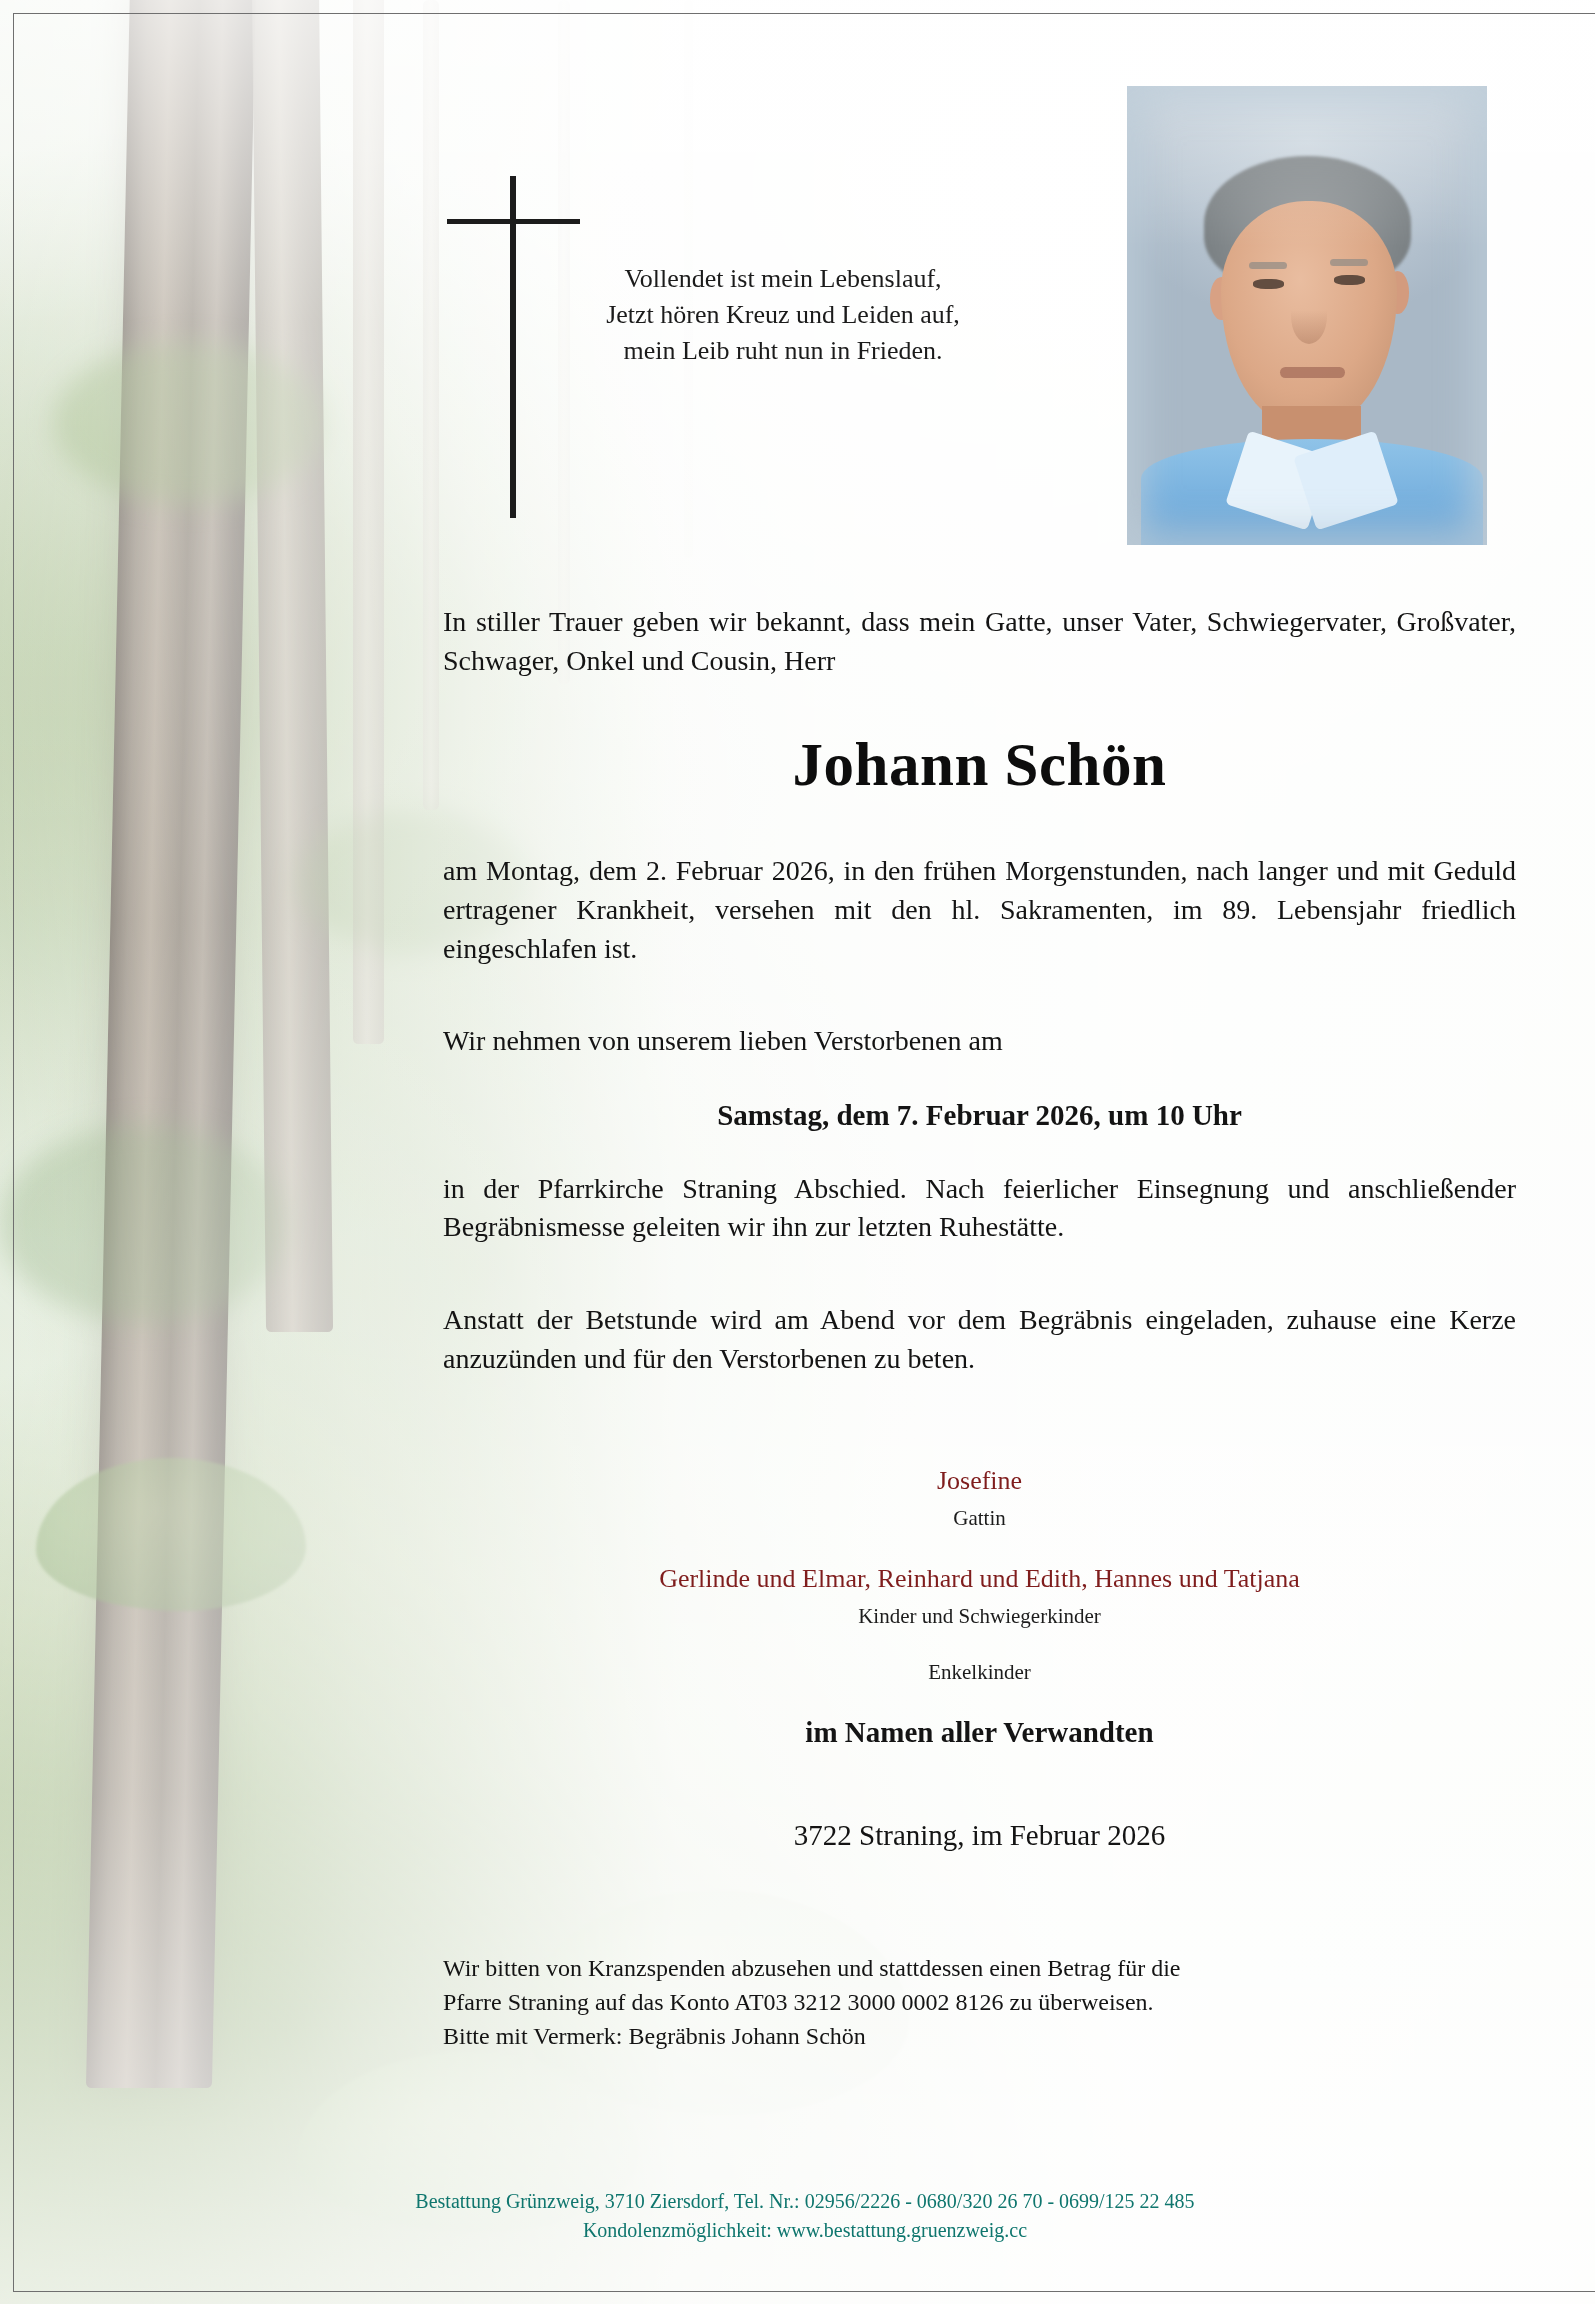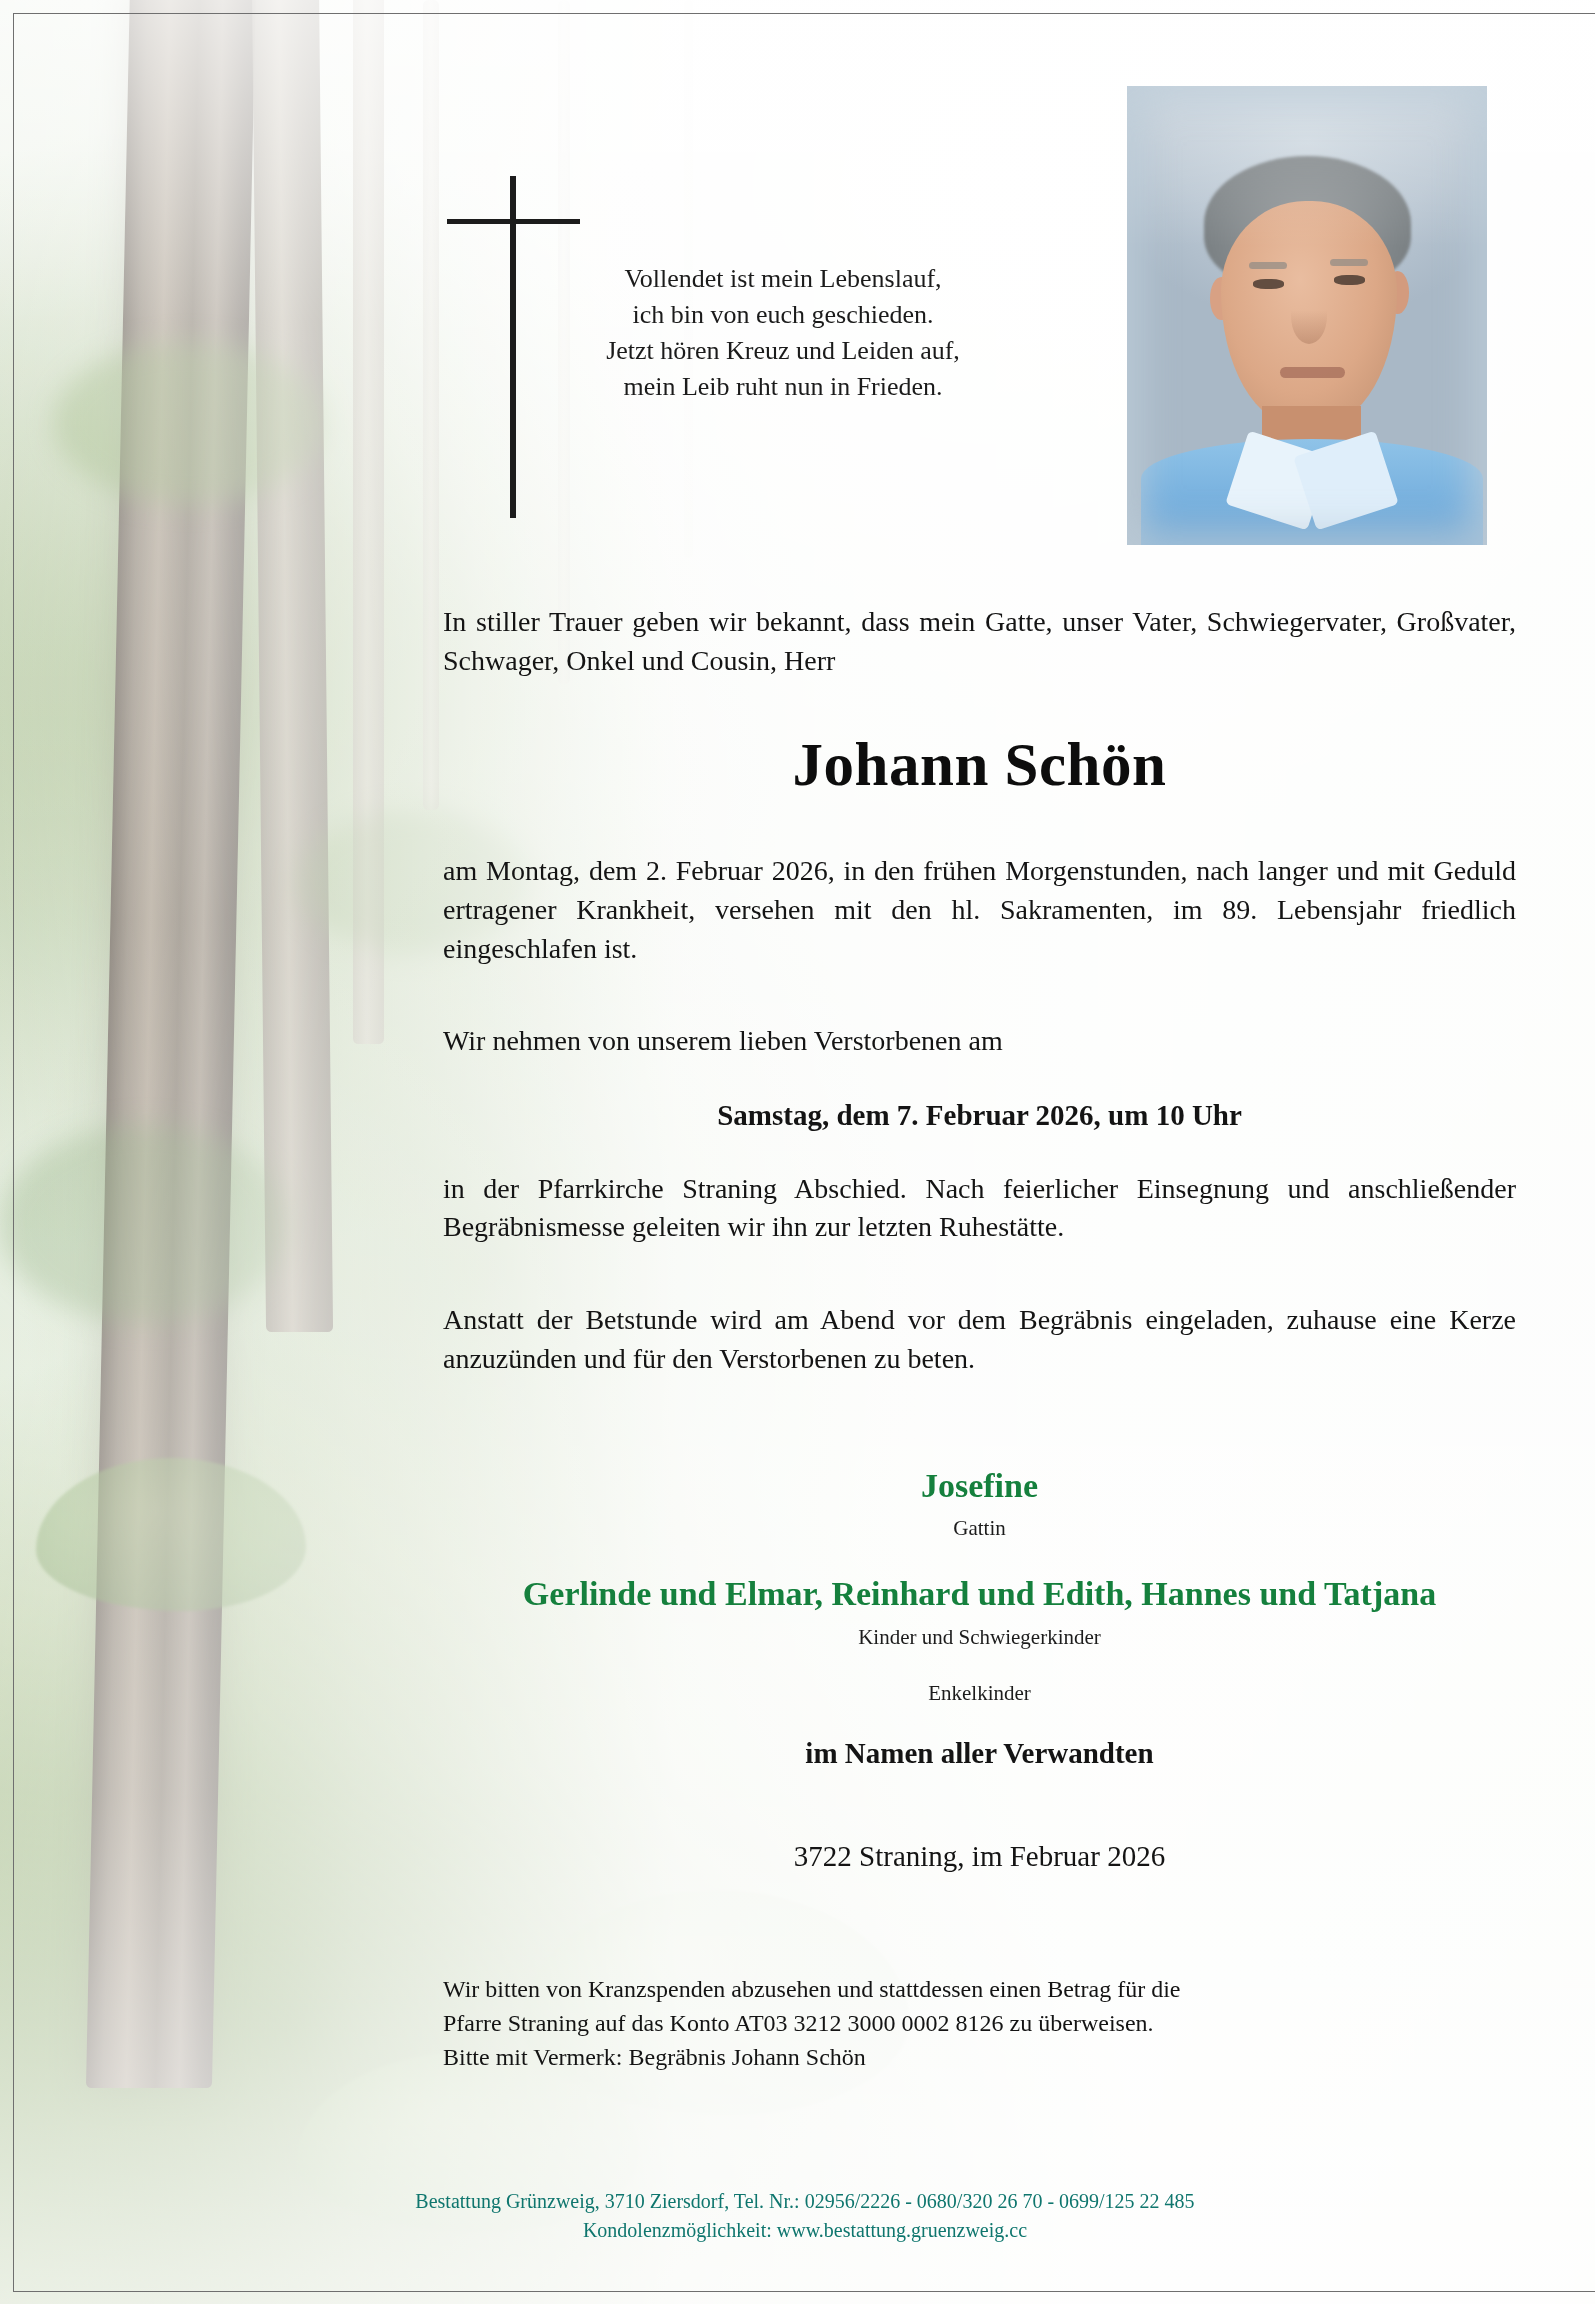--- a/index.html
+++ b/index.html
@@ -271,23 +271,23 @@
     text-align: center;
     font-size: 29px;
     font-weight: bold;
     margin: 0;
   }
   .family {
     margin-top: 86px;
     text-align: center;
   }
   .fam-name {
-    font-size: 34px;
-    font-weight: bold;
-    color: #15803d;
+    font-size: 26px;
+    font-weight: normal;
+    color: #7f1d1d;
     line-height: 1.3;
   }
   .fam-role {
     font-size: 21px;
     color: #1c1c1c;
     margin-top: 8px;
     margin-bottom: 31px;
   }
   .fam-closing {
     font-size: 29px;
@@ -342,21 +342,20 @@
 
   <div class="content">
 
     <div class="cross">
       <div class="h"></div>
       <div class="v"></div>
     </div>
 
     <div class="verse">
       <div>Vollendet ist mein Lebenslauf,</div>
-      <div>ich bin von euch geschieden.</div>
       <div>Jetzt hören Kreuz und Leiden auf,</div>
       <div>mein Leib ruht nun in Frieden.</div>
     </div>
 
     <div class="portrait">
       <div class="hair"></div>
       <div class="ear-l"></div>
       <div class="ear-r"></div>
       <div class="face"></div>
       <div class="brow-l"></div>

